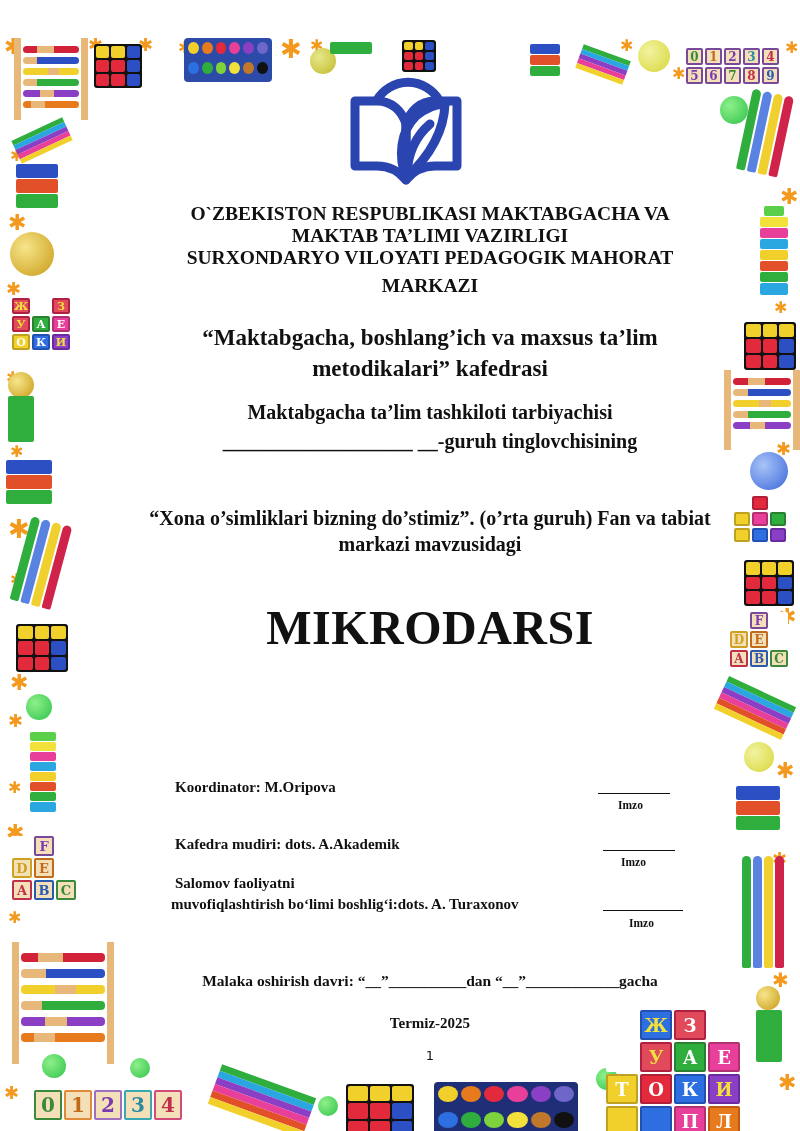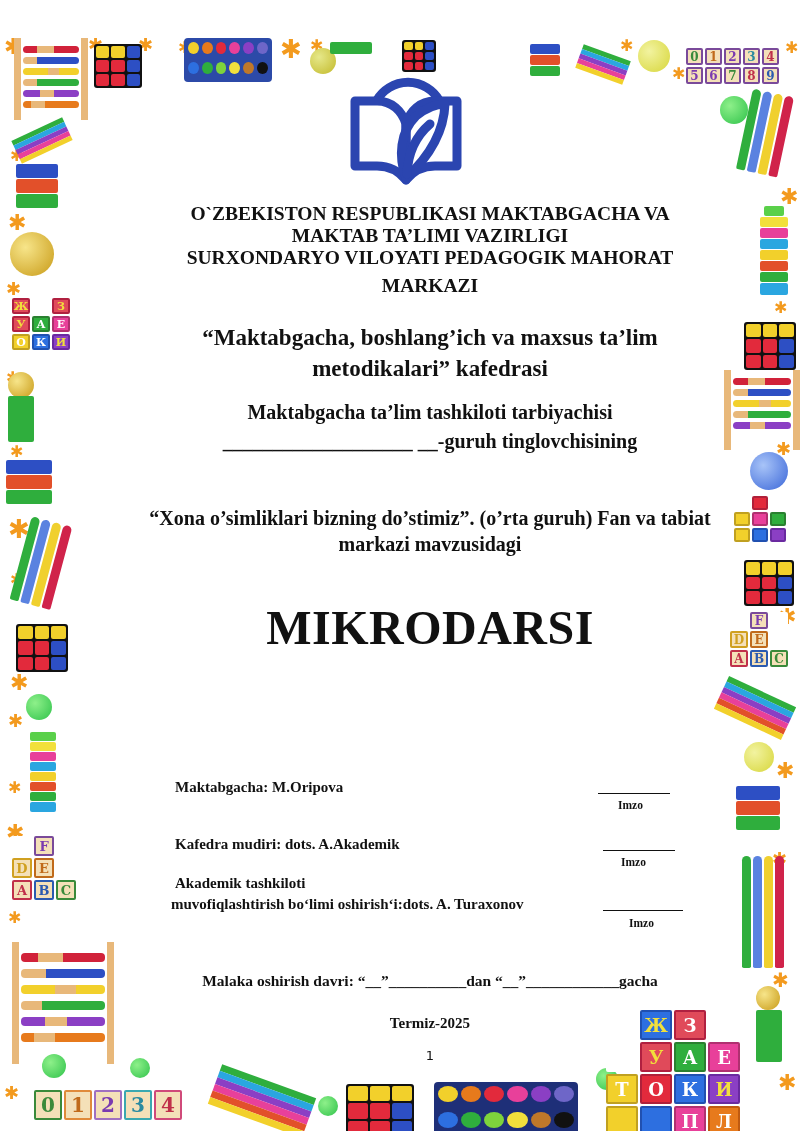--- a/index.html
+++ b/index.html
@@ -419,30 +419,30 @@
   </div>
 
   <div class="center topic">
     <span class="line">“Xona o’simliklari bizning do’stimiz”. (o’rta guruh) Fan va tabiat</span>
     <span class="line">markazi mavzusidagi</span>
   </div>
 
   <div class="center title">MIKRODARSI</div>
 
   <div>
-    <div class="sig" style="left:175px;top:778px;">Maktabgacha:  M.Oripova</div>
+    <div class="sig" style="left:175px;top:778px;">Koordinator:  M.Oripova</div>
     <div class="sigline" style="left:598px;top:793px;width:72px;"></div>
     <div class="imzo" style="left:618px;top:799px;">Imzo</div>
 
     <div class="sig" style="left:175px;top:835px;">Kafedra mudiri:   dots. A.Akademik</div>
     <div class="sigline" style="left:603px;top:850px;width:72px;"></div>
     <div class="imzo" style="left:621px;top:856px;">Imzo</div>
 
-    <div class="sig" style="left:175px;top:874px;">Akademik tashkiloti</div>
-    <div class="sig" style="left:171px;top:895px;">muvofiqlashtirish bo‘limi oshirish‘i:dots. A. Turaxonov</div>
+    <div class="sig" style="left:175px;top:874px;">Salomov faoliyatni</div>
+    <div class="sig" style="left:171px;top:895px;">muvofiqlashtirish bo‘limi boshlig‘i:dots. A. Turaxonov</div>
     <div class="sigline" style="left:603px;top:910px;width:80px;"></div>
     <div class="imzo" style="left:629px;top:917px;">Imzo</div>
   </div>
 
   <div class="period">Malaka oshirish davri: “__”__________dan “__”____________gacha</div>
   <div class="city">Termiz-2025</div>
   <div class="pagenum">1</div>
 </div>
 
 </body></html>

